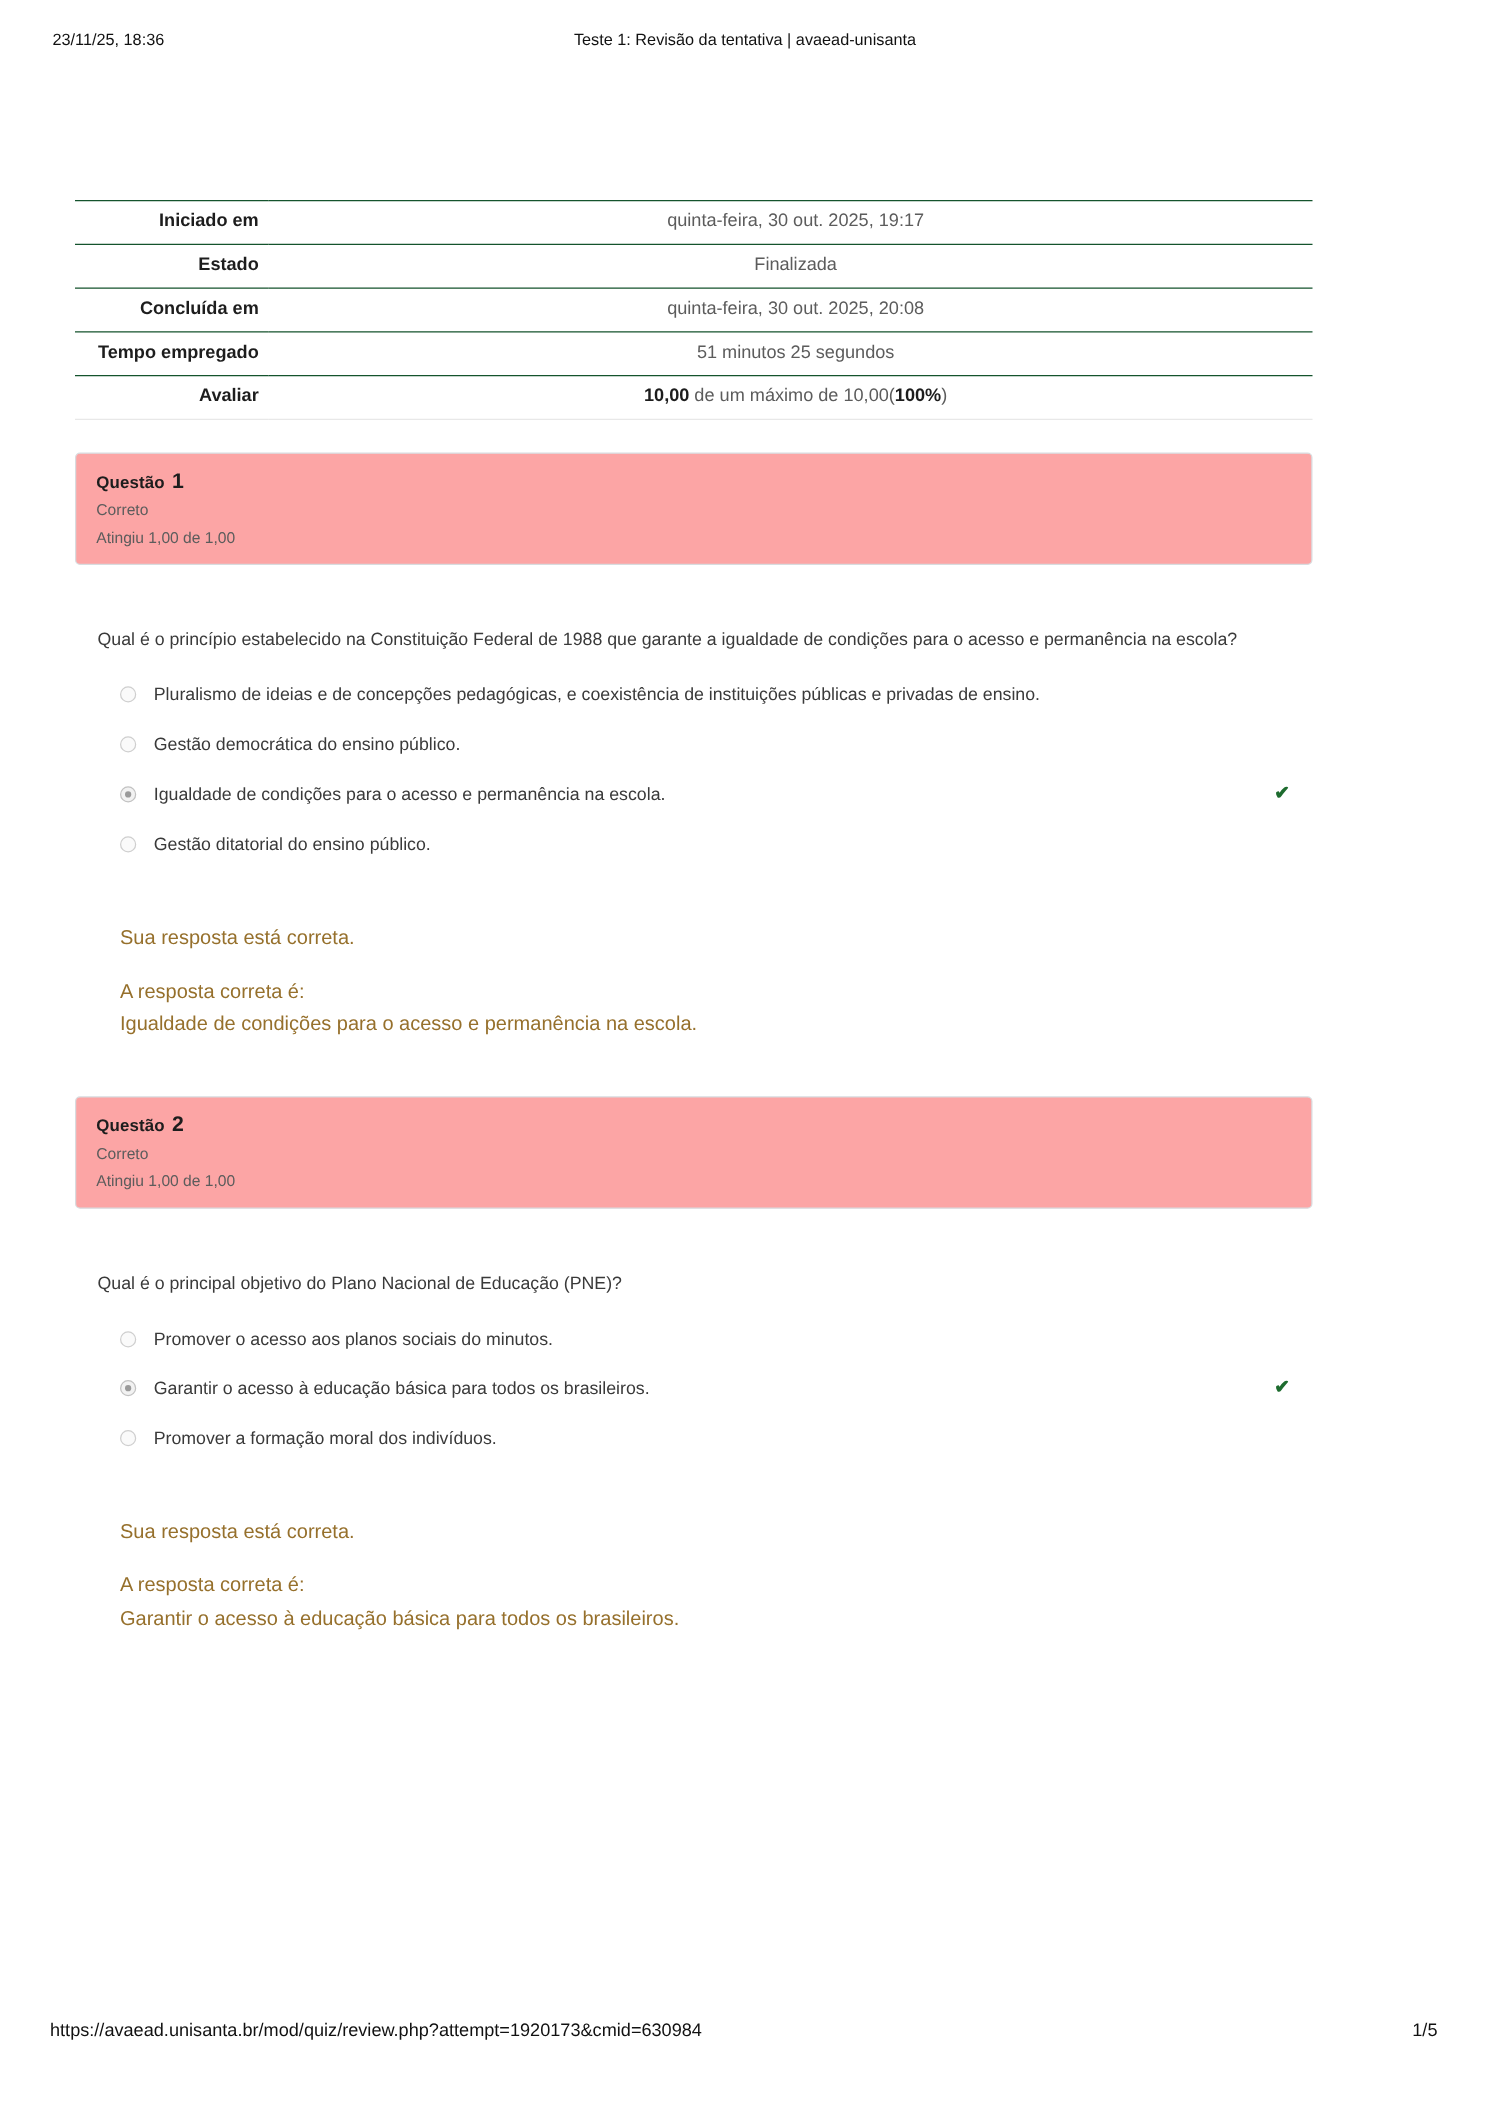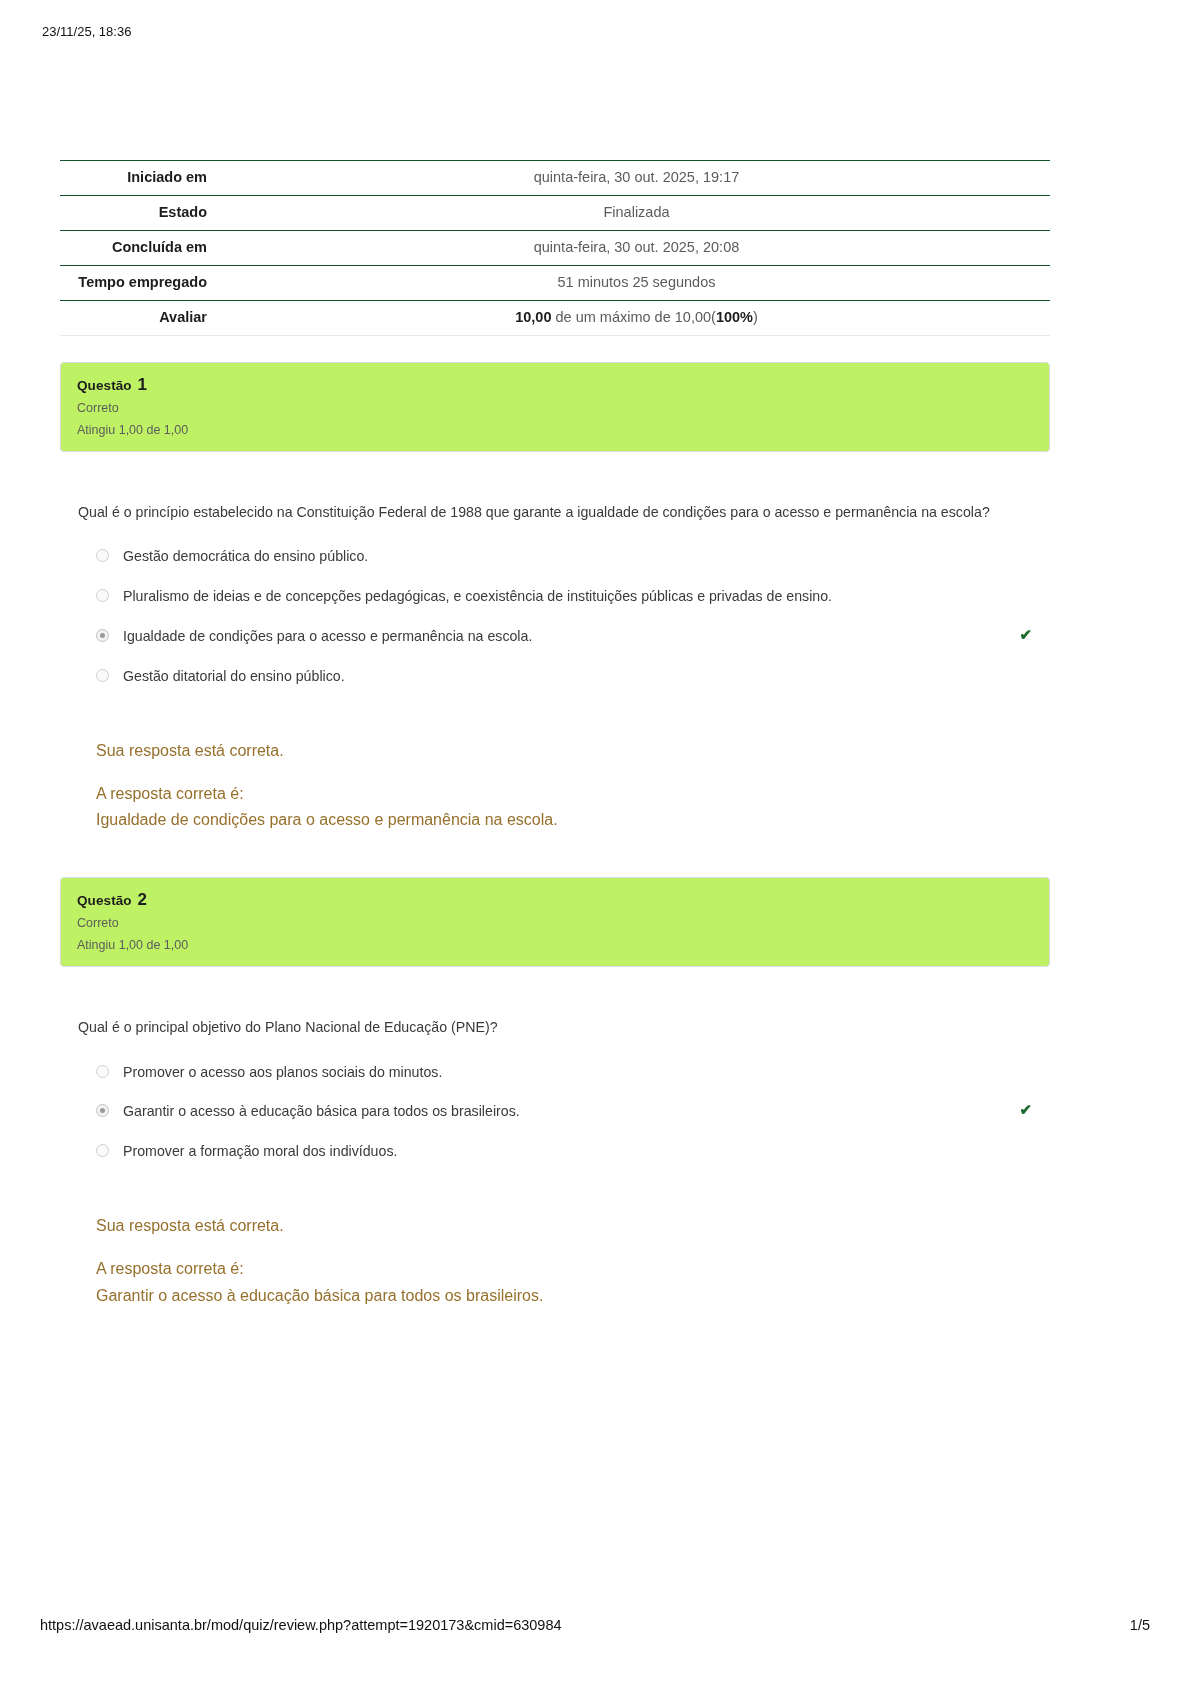--- a/index.html
+++ b/index.html
@@ -98,21 +98,21 @@
     font-size: 14.5px;
   }
   table.summary td b { color: #1d1d1d; font-weight: bold; }
 
   
   .question { margin-top: 26px; }
   .qinfo {
     border: 1px solid #d8dcdf;
     border-radius: 4px;
     padding: 12px 16px 14px 16px;
-    background: #bef264;
+    background: #fca5a5;
   }
   .qno {
     font-size: 13.5px;
     font-weight: bold;
     color: #1d1d1d;
     letter-spacing: .1px;
     margin-bottom: 6px;
   }
   .qno .num {
     font-size: 17px;
@@ -182,20 +182,21 @@
   }
   .feedback .fb-line { margin-bottom: 18px; }
   .feedback .fb-right-label { margin-bottom: 2px; }
   .feedback .fb-right-text { margin-bottom: 0; }
 </style>
 </head>
 <body>
 
 <div class="print-header">
   <span class="ph-left">23/11/25, 18:36</span>
+  <span class="ph-center">Teste 1: Revisão da tentativa | avaead-unisanta</span>
 </div>
 
 <div class="content">
 
   <table class="summary">
     <tbody>
       <tr>
         <th>Iniciado em</th>
         <td>quinta-feira, 30 out. 2025, 19:17</td>
       </tr>
@@ -227,25 +228,25 @@
       <div class="qstate">Correto</div>
       <div class="qmark">Atingiu 1,00 de 1,00</div>
     </div>
 
     <div class="qbody">
       <div class="qtext">Qual é o princípio estabelecido na Constituição Federal de 1988 que garante a igualdade de condições para o acesso e permanência na escola?</div>
 
       <div class="answers">
         <div class="answer-row">
           <span class="radio"></span>
+          <span class="answer-text">Pluralismo de ideias e de concepções pedagógicas, e coexistência de instituições públicas e privadas de ensino.</span>
+        </div>
+        <div class="answer-row">
+          <span class="radio"></span>
           <span class="answer-text">Gestão democrática do ensino público.</span>
-        </div>
-        <div class="answer-row">
-          <span class="radio"></span>
-          <span class="answer-text">Pluralismo de ideias e de concepções pedagógicas, e coexistência de instituições públicas e privadas de ensino.</span>
         </div>
         <div class="answer-row">
           <span class="radio checked"></span>
           <span class="answer-text">Igualdade de condições para o acesso e permanência na escola.</span>
           <span class="tick">✔</span>
         </div>
         <div class="answer-row">
           <span class="radio"></span>
           <span class="answer-text">Gestão ditatorial do ensino público.</span>
         </div>

